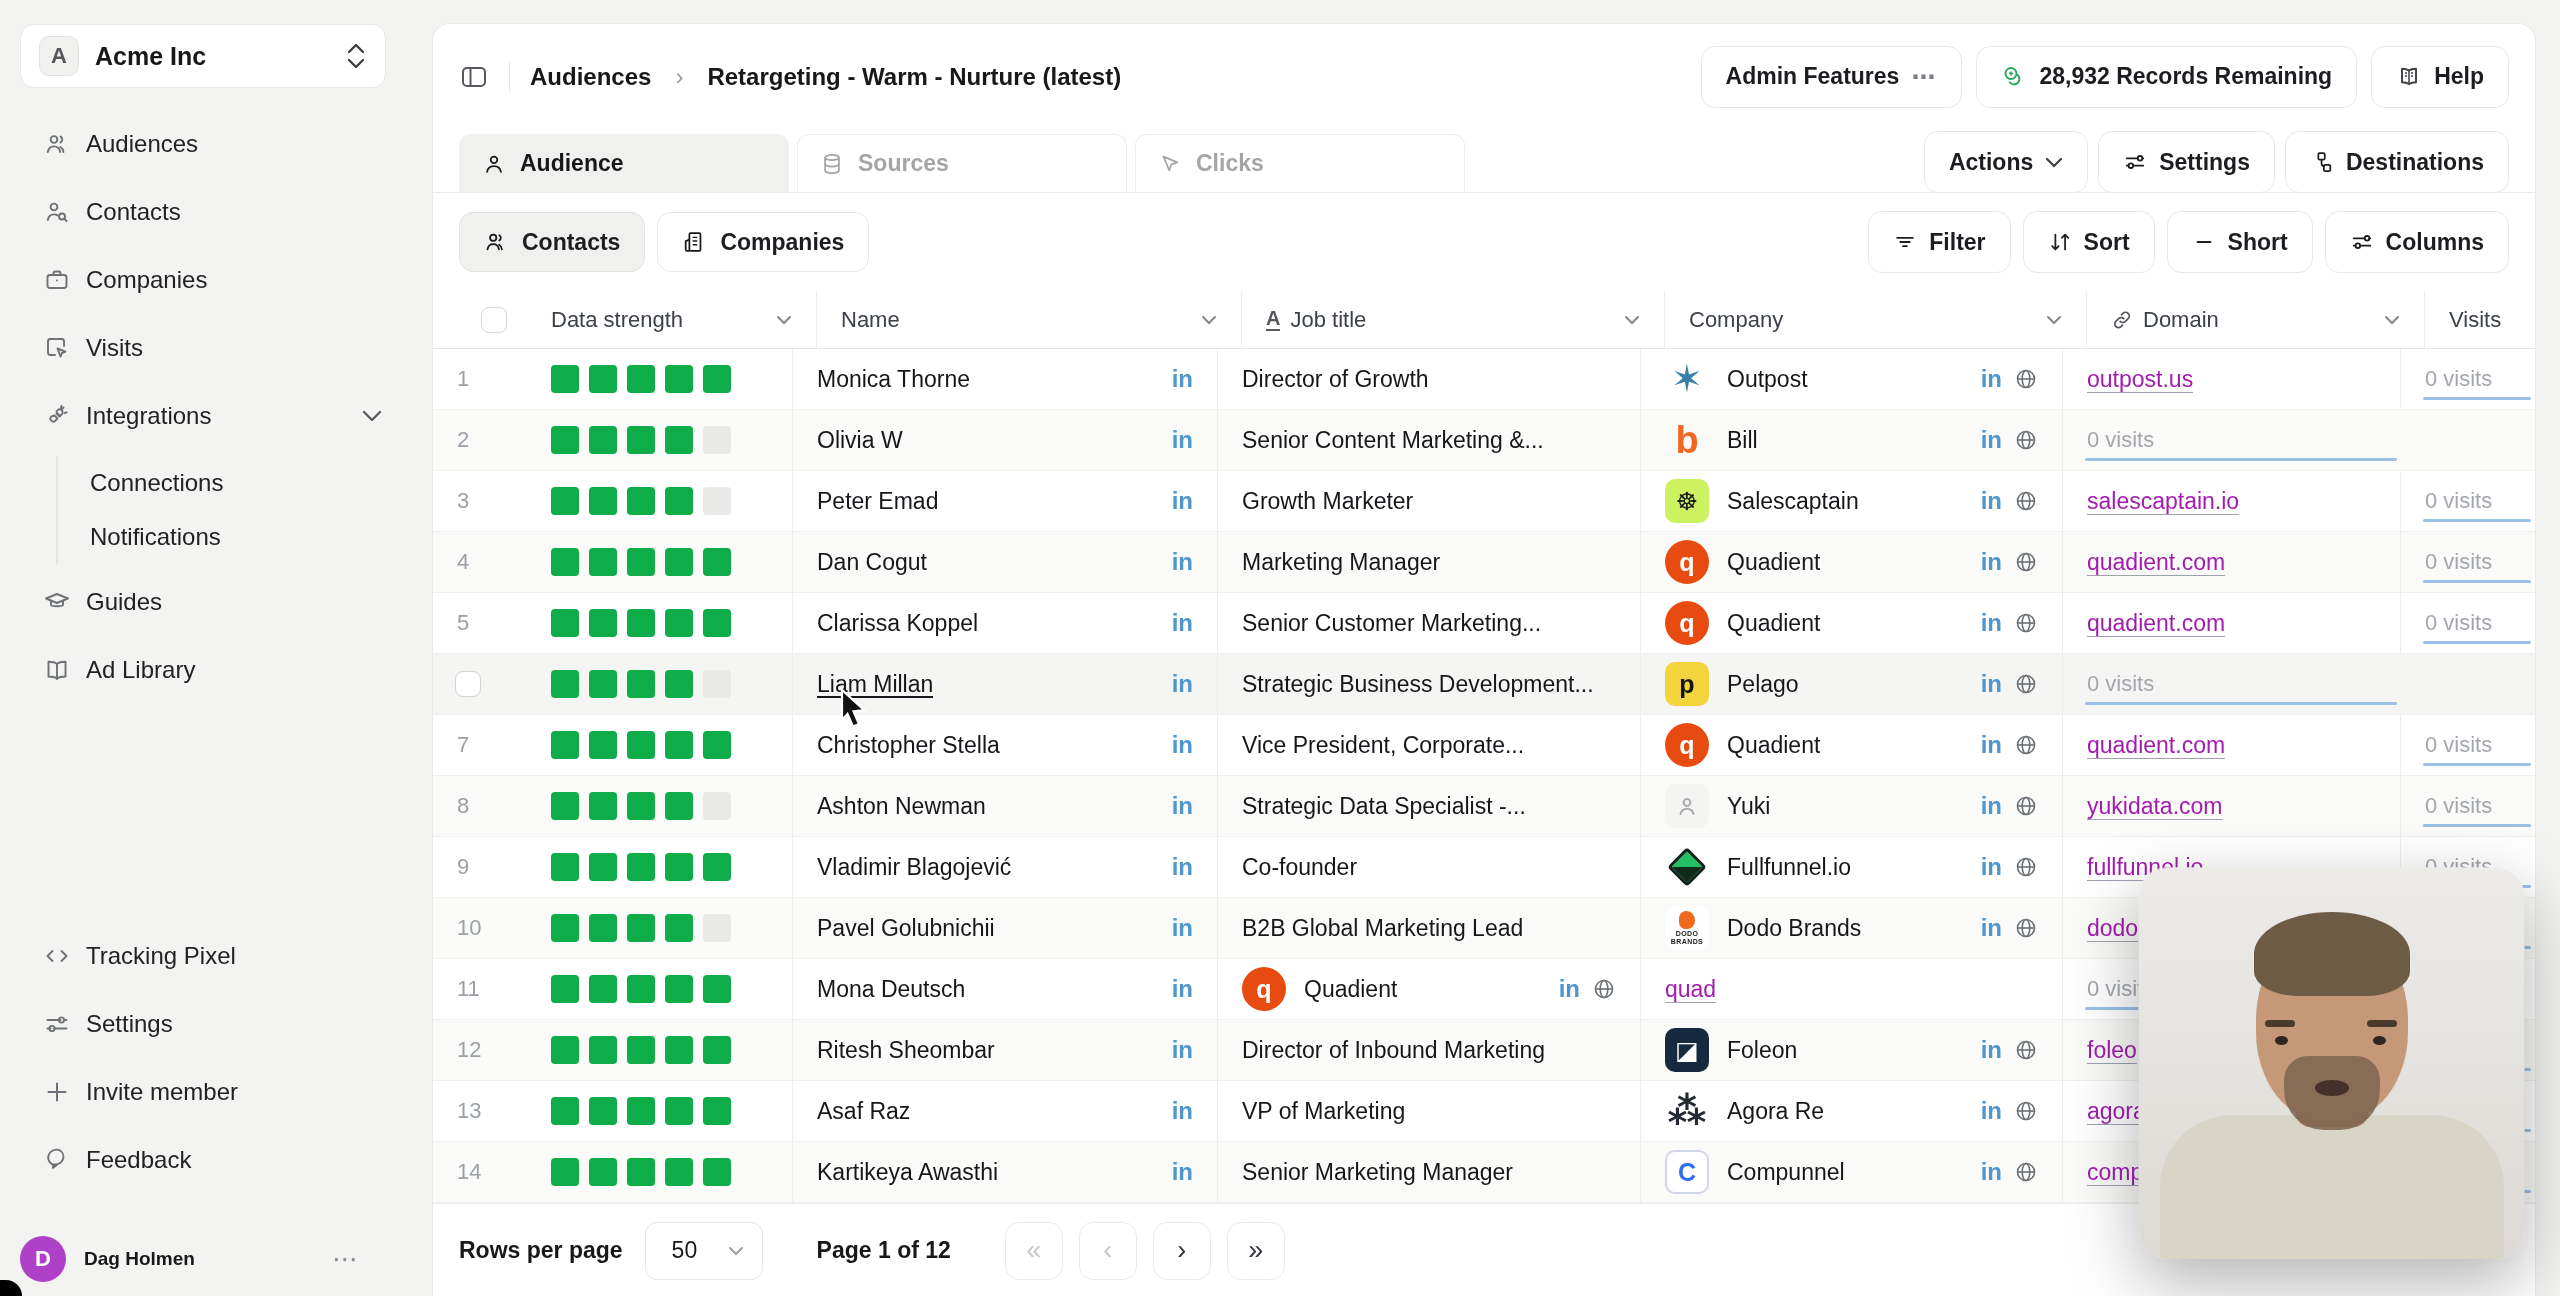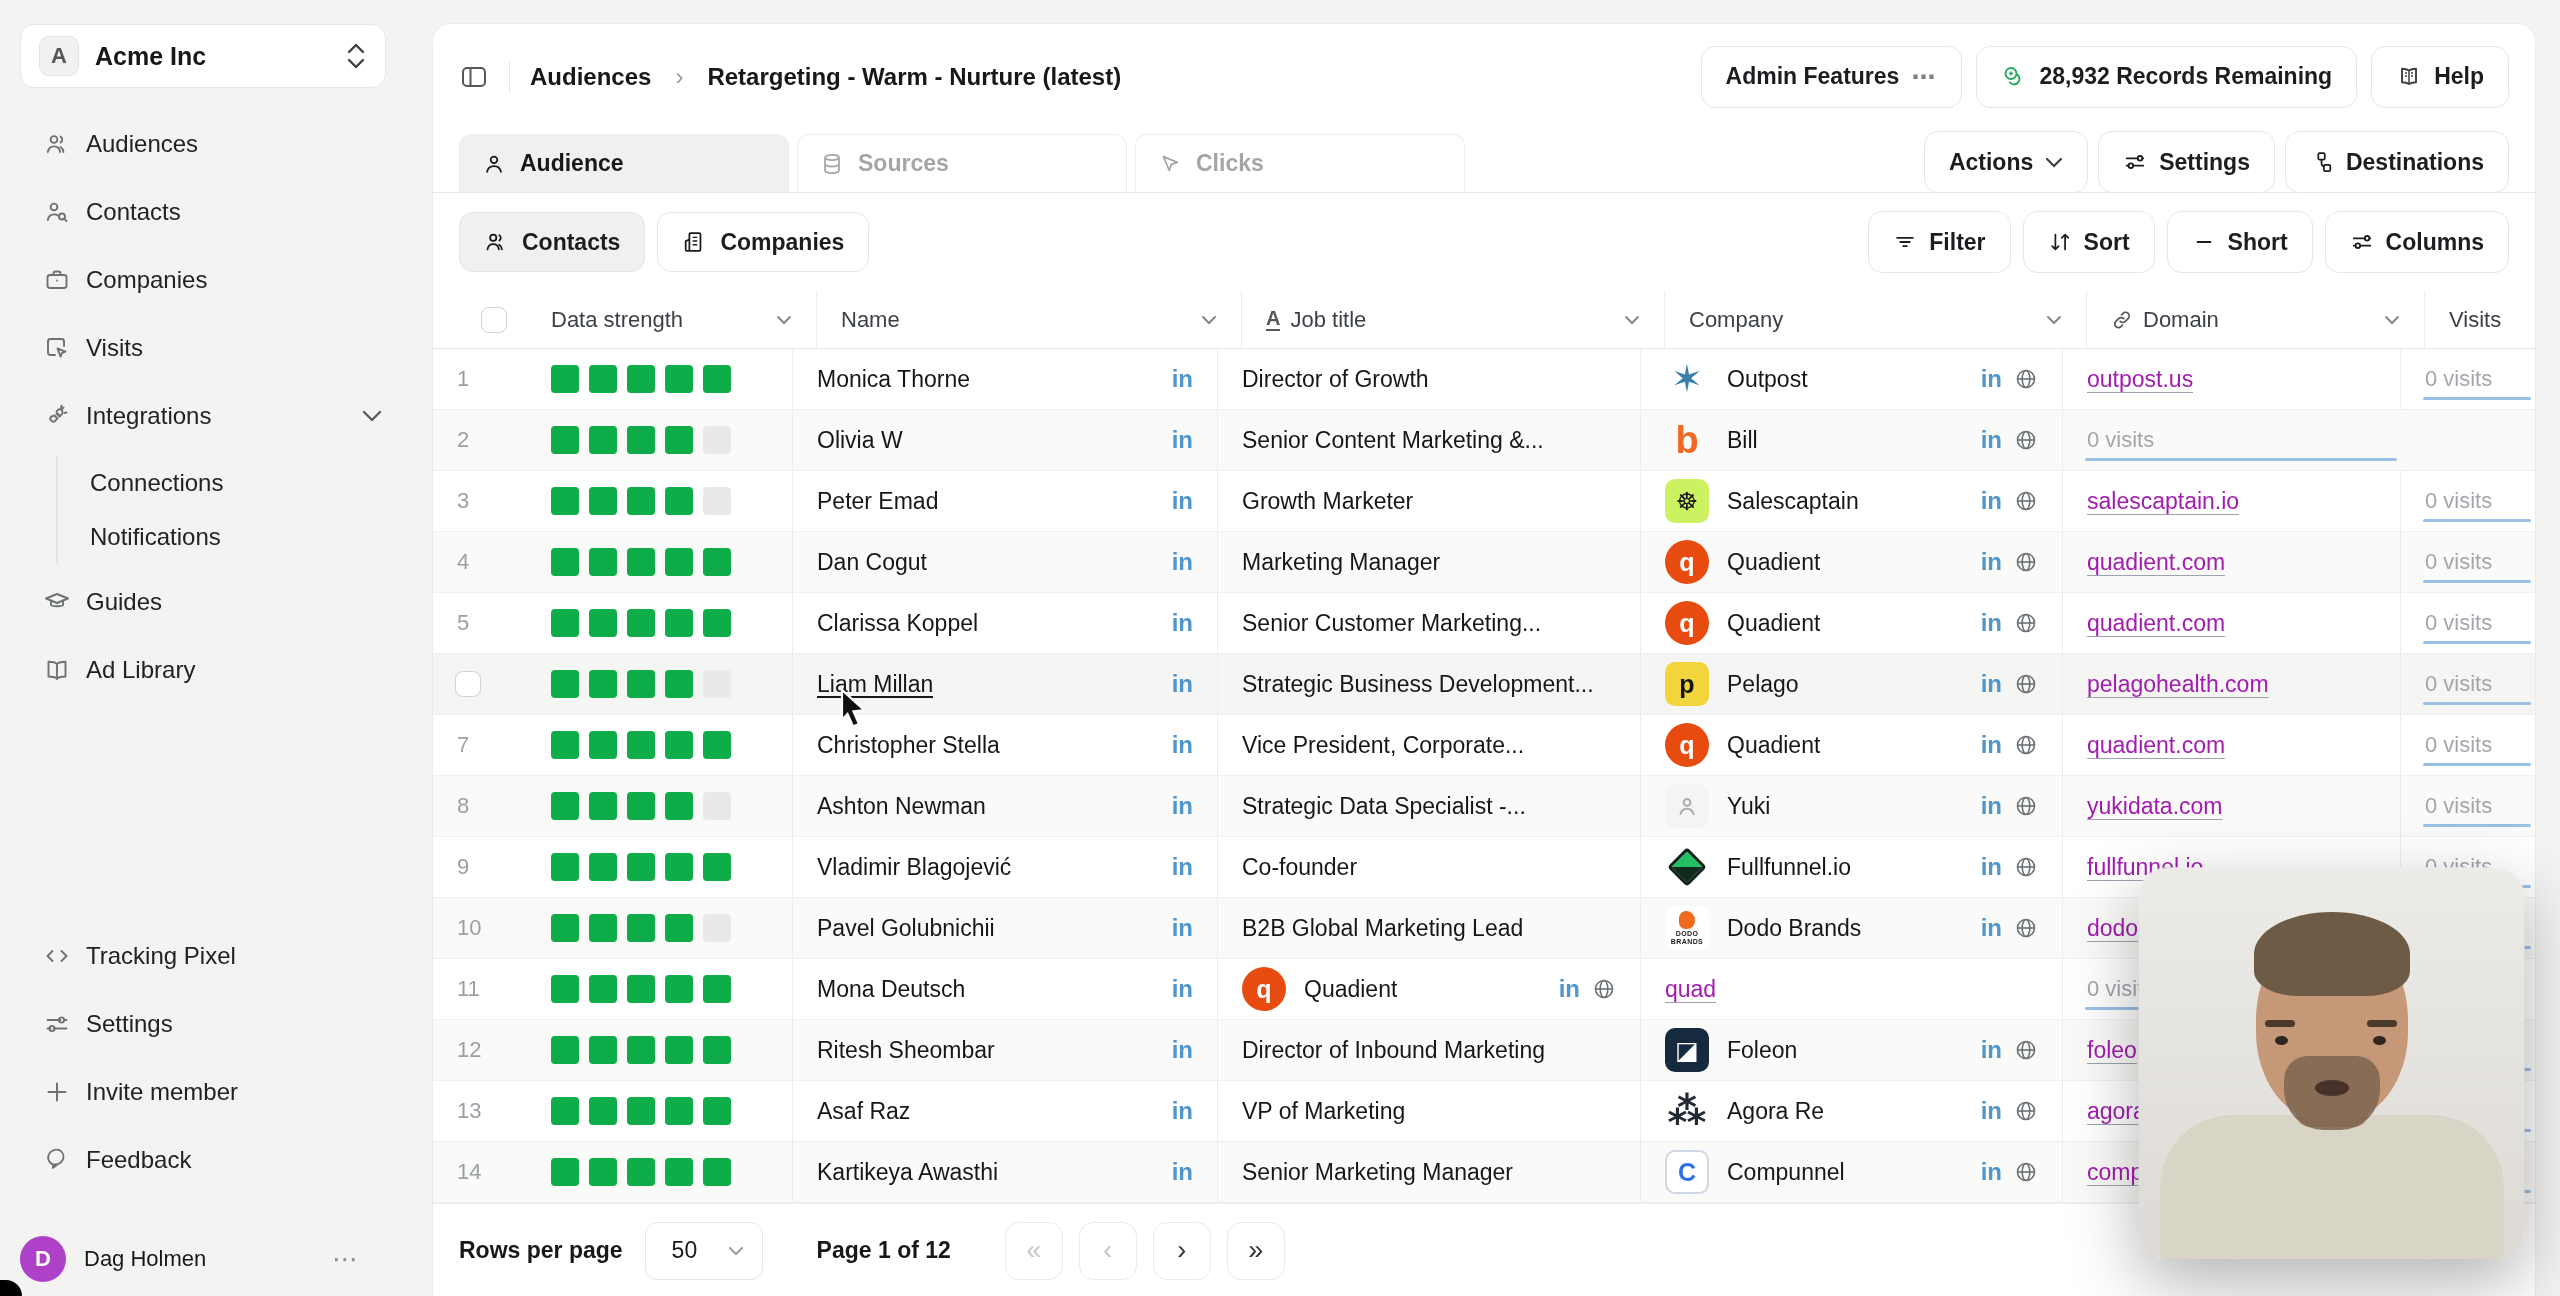--- a/index.html
+++ b/index.html
@@ -17,21 +17,21 @@
   .nav { position:absolute; left:44px; top:116px; right:20px; }
   .ni { display:flex; align-items:center; gap:16px; height:56px; margin-bottom:12px; font-size:24px; color:#202225; cursor:pointer; }
   .ni .ic { width:26px; height:26px; flex:0 0 26px; }
   .ni .chev { margin-left:auto; margin-right:30px; }
   .subnav { margin:0 0 10px 12px; border-left:2px solid #e4e4e2; padding-left:32px; }
   .subnav .sni { height:54px; display:flex; align-items:center; font-size:24px; color:#202225; cursor:pointer; }
   .side-bottom { position:absolute; left:44px; bottom:96px; right:16px; }
   .user-row { position:absolute; left:20px; bottom:14px; width:392px; display:flex; align-items:center; gap:18px; cursor:pointer; }
   .user-avatar { width:46px; height:46px; border-radius:50%; background:#ae41c8; color:#fff; display:flex;
                  align-items:center; justify-content:center; font-size:22px; font-weight:600; }
-  .user-name { font-size:22px; font-weight:400; }
+  .user-name { font-size:19px; font-weight:700; }
   .user-dots { margin-left:auto; margin-right:52px; color:#8b8e92; font-size:26px; letter-spacing:2px; }
 
   
   .card { position:absolute; left:432px; top:23px; width:2104px; height:1273px; background:#fff;
           border:1px solid #eaeae8; border-bottom:none; border-radius:18px 18px 0 0; overflow:hidden; }
 
   .hdr { height:105px; display:flex; align-items:center; padding:0 26px; }
   .hdr-left { display:flex; align-items:center; gap:20px; }
   .vdiv { width:1px; height:30px; background:#e5e5e3; }
   .crumb { font-size:24px; font-weight:600; cursor:pointer; }
@@ -632,23 +632,20 @@
       <div class="comp-icons">
         <span class="in-badge" style="margin-left:0;">in</span>
         <svg width="24" height="24" viewBox="0 0 24 24" fill="none" stroke="#6b7075" stroke-width="1.6">
                 <circle cx="12" cy="12" r="8.5"></circle>
                 <ellipse cx="12" cy="12" rx="3.8" ry="8.5"></ellipse>
                 <path d="M3.5 12h17"></path>
               </svg>
       </div>
     </div>
     <div class="cell">
-      <span class="domain">pelagohealth.com</span>
-    </div>
-    <div class="cell">
       <span class="visits">0 visits</span>
       <div class="vbar"></div>
     </div>
   </div>
         <div class="tr row">
     <div class="cell">
       <span class="idx">7</span>
 
       <div class="squares">
               <div class="sq filled"></div>

